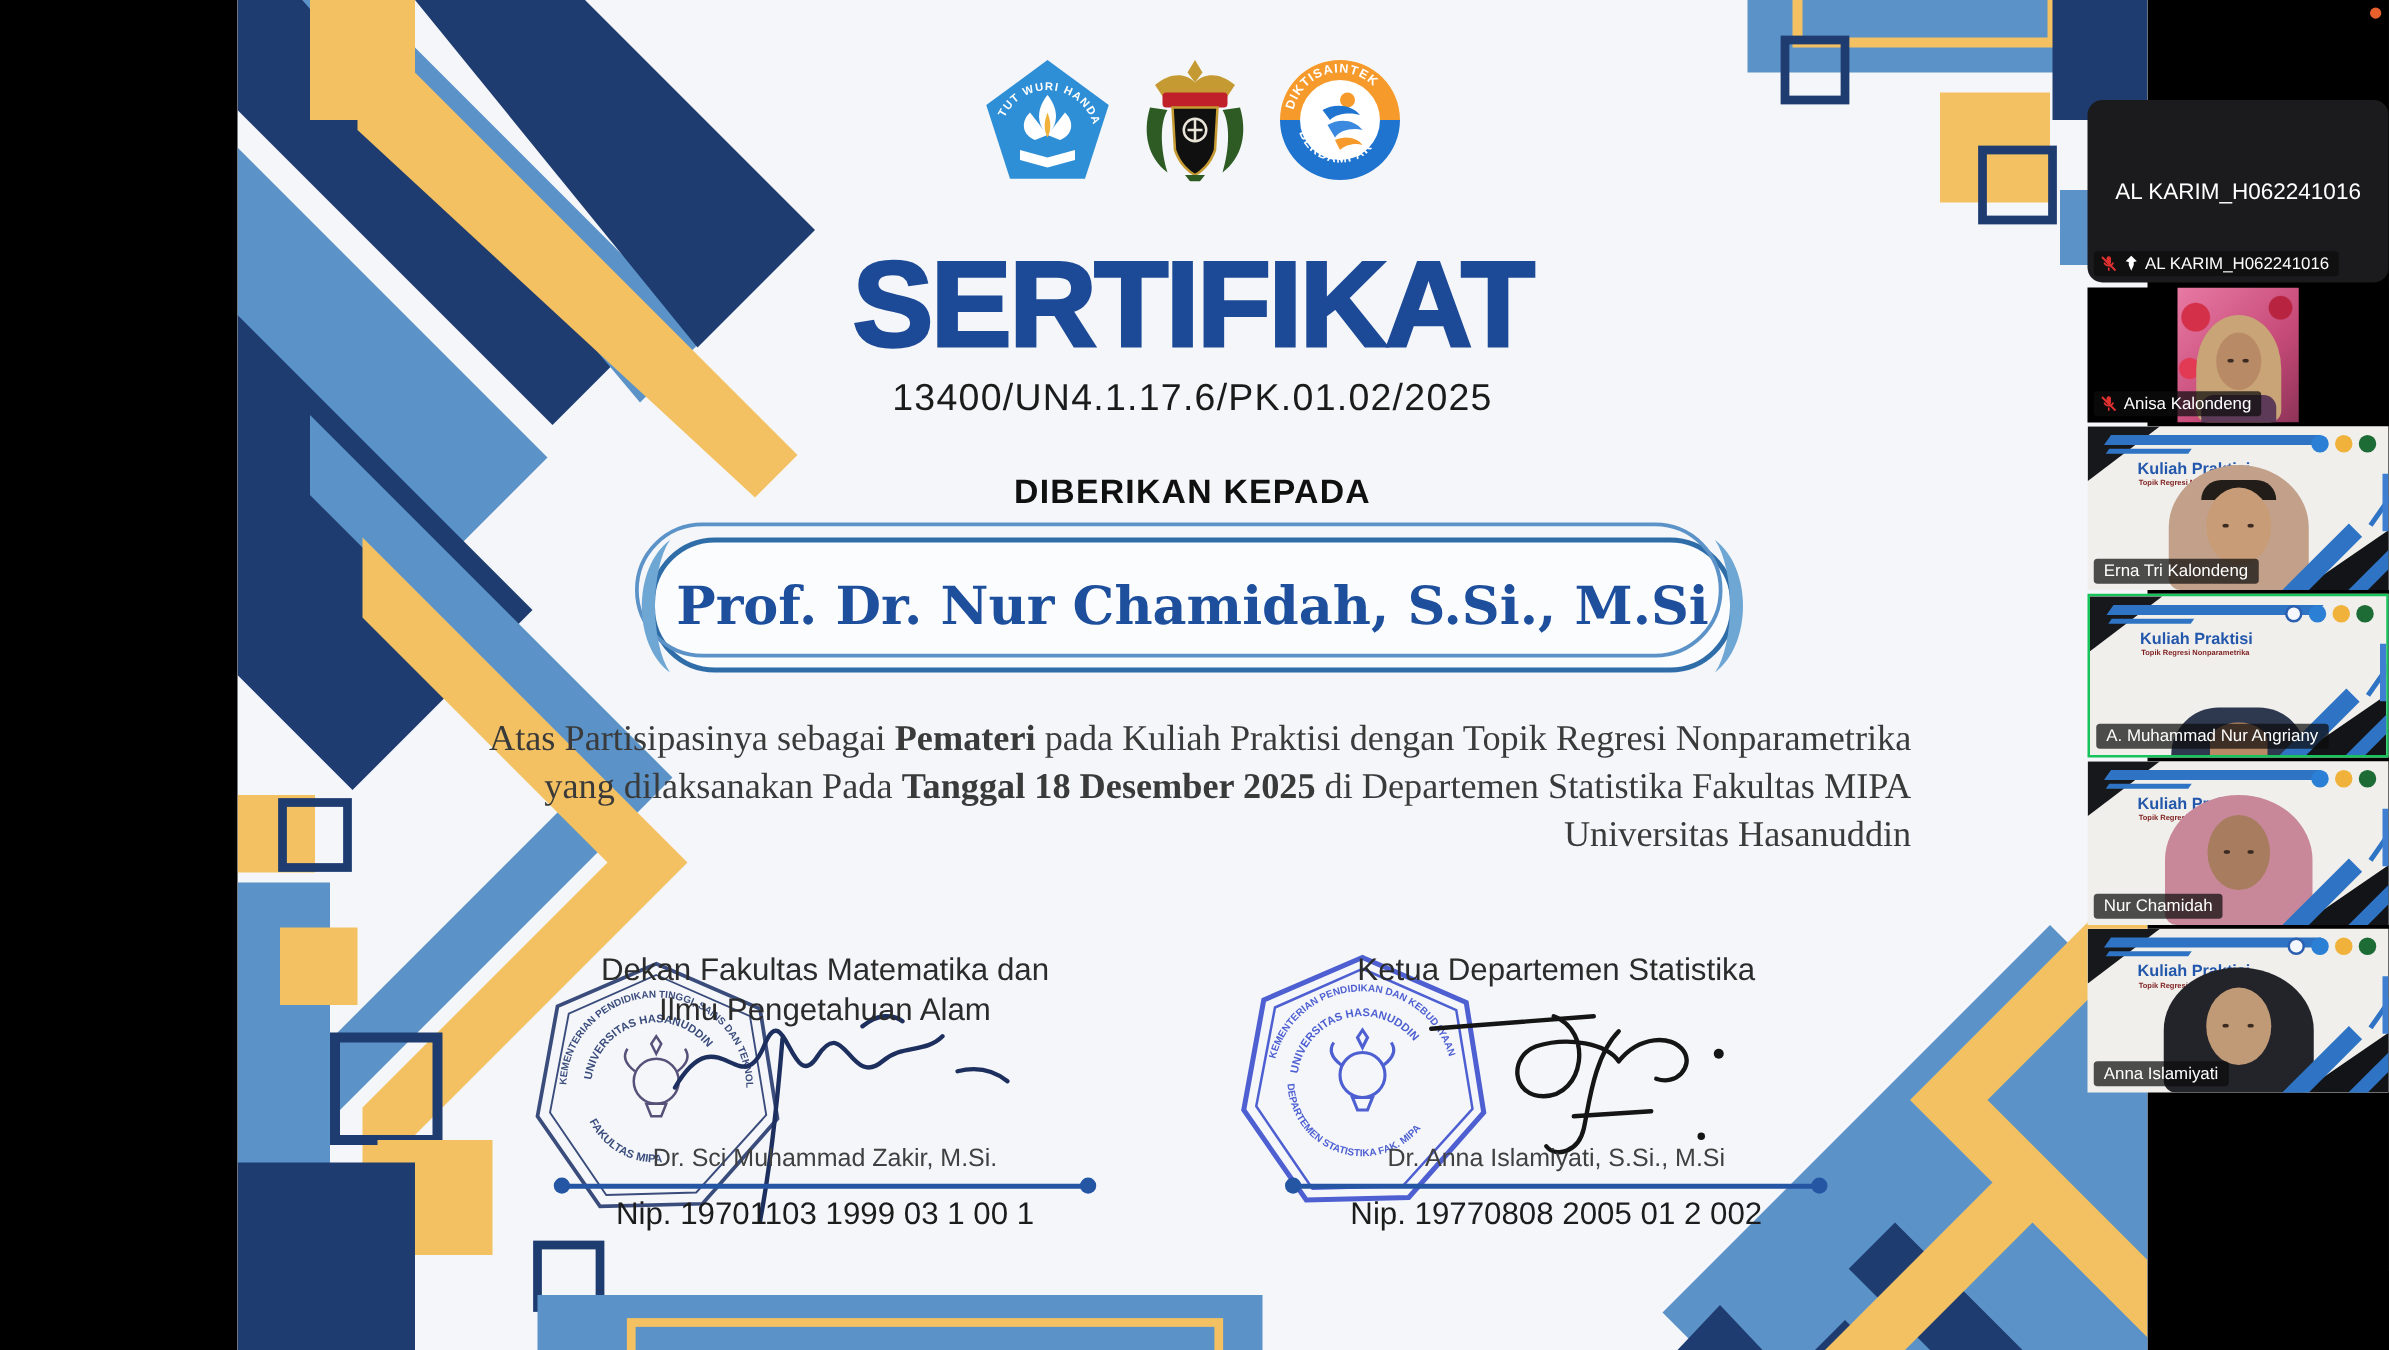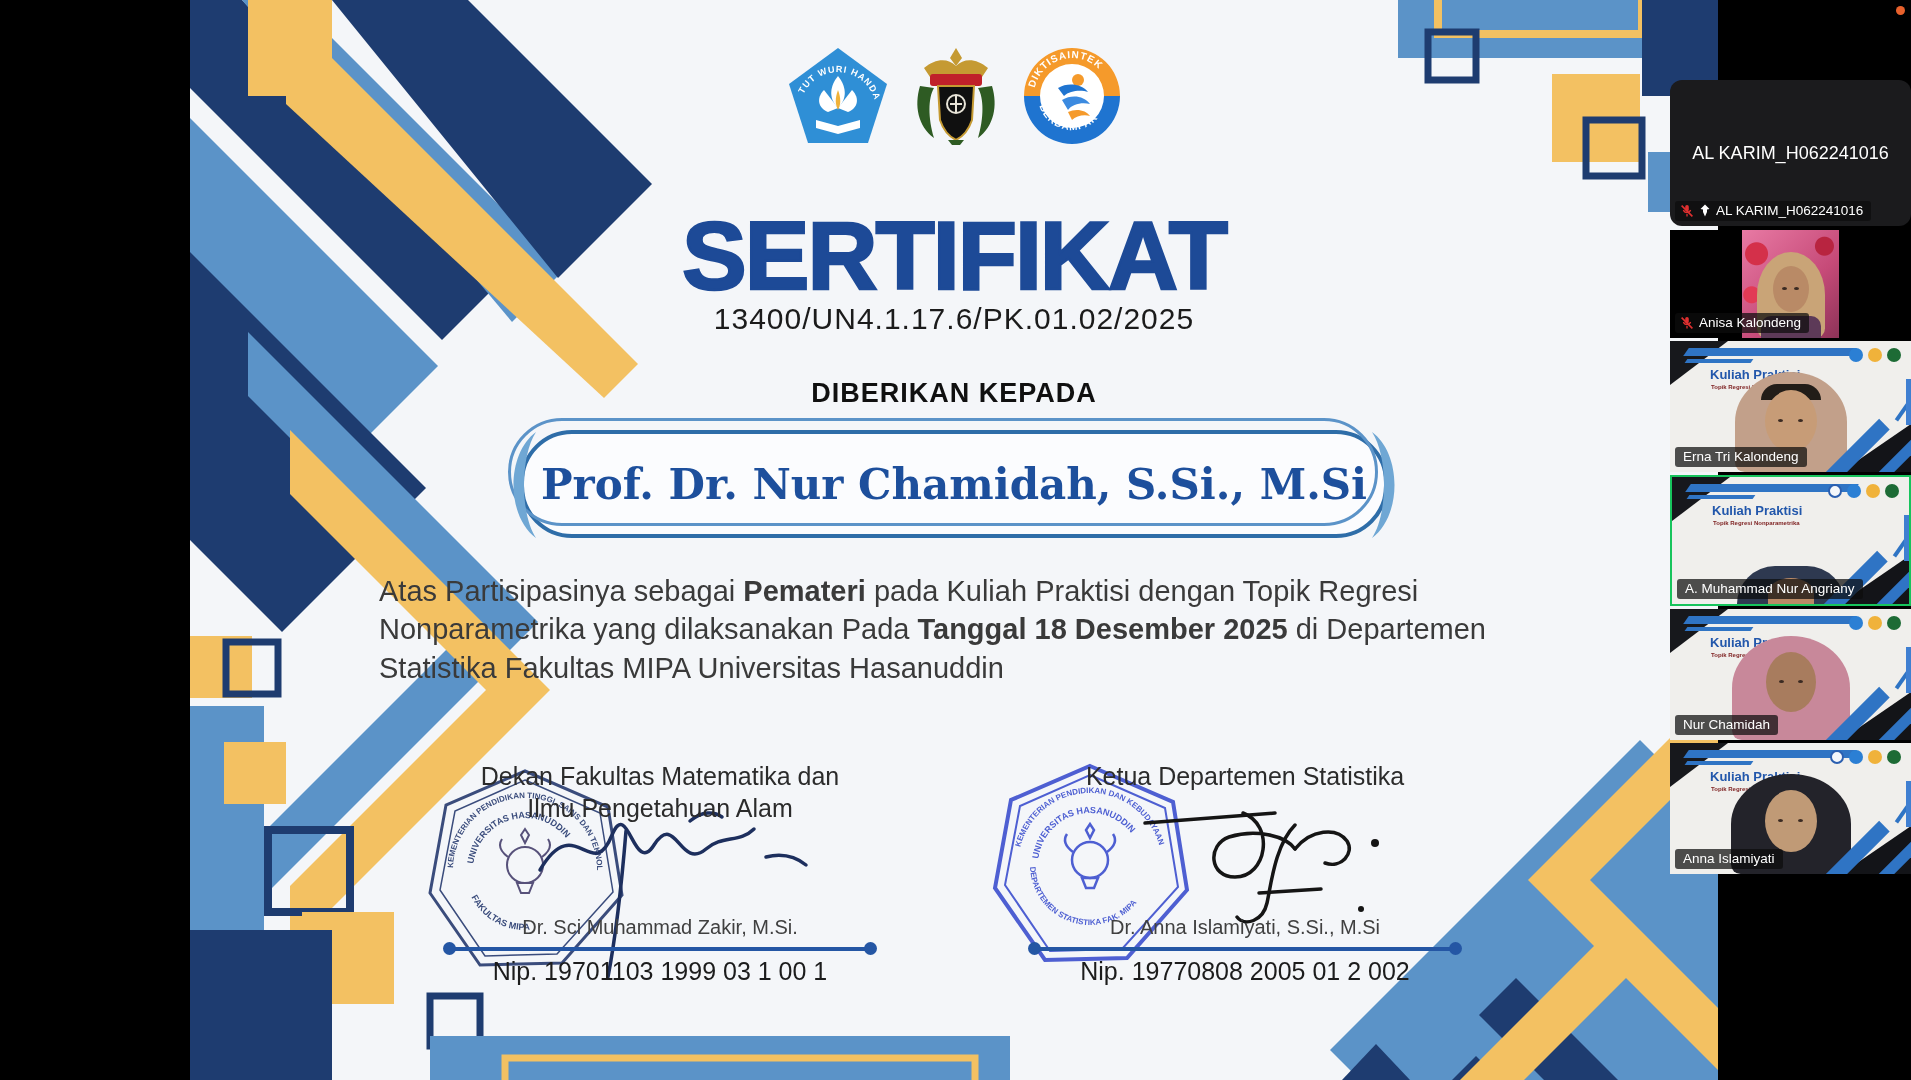--- a/index.html
+++ b/index.html
@@ -2,33 +2,33 @@
 <html><head>
 <meta charset="utf-8">
 <style>
   html,body{margin:0;padding:0;background:#000;}
   #screen{position:relative;width:1911px;height:1080px;background:#000;overflow:hidden;
           font-family:"Liberation Sans",sans-serif;}
   
   .share{position:absolute;left:190px;top:0;width:1528px;height:1080px;background:#f4f6f9;overflow:hidden;}
   .decor{position:absolute;left:0;top:0;width:1528px;height:1080px;}
   .logos{position:absolute;top:46px;left:0;width:100%;display:flex;justify-content:center;align-items:center;gap:20px;}
-  .cert-title{position:absolute;top:200px;width:100%;text-align:center;font-weight:bold;font-size:97px;
+  .cert-title{position:absolute;top:188px;width:100%;text-align:center;font-weight:bold;font-size:97px;
               color:#1d4a97;letter-spacing:-2px;-webkit-text-stroke:2.5px #1d4a97;}
   .cert-number{position:absolute;top:302px;width:100%;text-align:center;font-size:30px;color:#1b1b1b;letter-spacing:1px;}
   .kepada{position:absolute;top:378px;width:100%;text-align:center;font-size:27px;font-weight:bold;color:#101010;letter-spacing:1px;}
   .namebox{position:absolute;top:430px;left:50%;transform:translateX(-50%);width:860px;height:100px;
            background:#fbfcfe;border:4px solid #2e6da8;border-radius:52px;display:flex;align-items:center;justify-content:center;}
   .namebox::before{content:'';position:absolute;left:-16px;top:-16px;right:6px;bottom:8px;
            border:3px solid #5b93c8;border-radius:56px;pointer-events:none;}
   .recipient{font-family:"DejaVu Serif",serif;font-size:42px;font-weight:bold;color:#1d4f9c;white-space:nowrap;}
   .paren{position:absolute;top:-4px;}
   .paren.l{left:-30px;} .paren.r{right:-30px;transform:scaleX(-1);}
-  .body-text{position:absolute;top:572px;left:50%;transform:translateX(-50%);width:1150px;text-align:left;
-             font-size:29px;line-height:1.32;color:#3a3a3a;}
+  .body-text{position:absolute;top:572px;left:50%;transform:translateX(-50%);width:1150px;text-align:right;
+             font-size:29px;line-height:1.32;color:#3a3a3a;font-family:Liberation Serif, serif;}
   .sig{position:absolute;text-align:center;color:#2b2b2b;}
   .sig-left{left:200px;top:760px;width:540px;}
   .sig-right{left:795px;top:760px;width:520px;}
   .sig .role{font-size:25px;line-height:1.28;position:relative;z-index:3;}
   .sig .sname{font-size:20px;color:#404040;position:relative;z-index:3;}
   .sig-left .sname{margin-top:92px;} .sig-right .sname{margin-top:124px;}
   .sigline{position:relative;height:4px;background:#2456a4;margin:8px auto 6px;width:420px;z-index:3;}
   .sigline::before,.sigline::after{content:'';position:absolute;top:-5px;width:13px;height:13px;border-radius:50%;background:#2456a4;}
   .sigline::before{left:-7px;} .sigline::after{right:-7px;}
   .sig .nip{font-size:25px;color:#1c1c1c;position:relative;z-index:3;}

